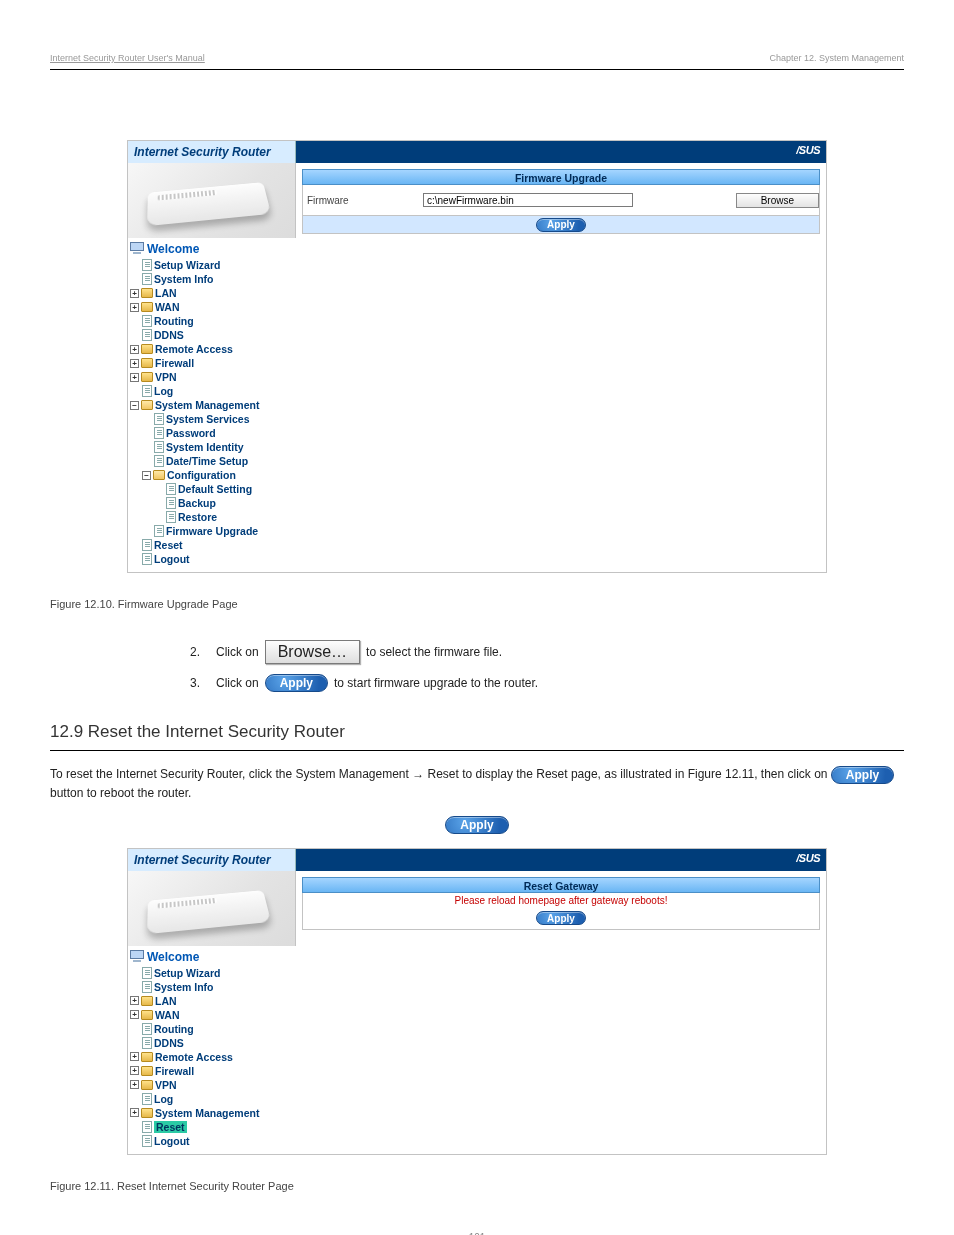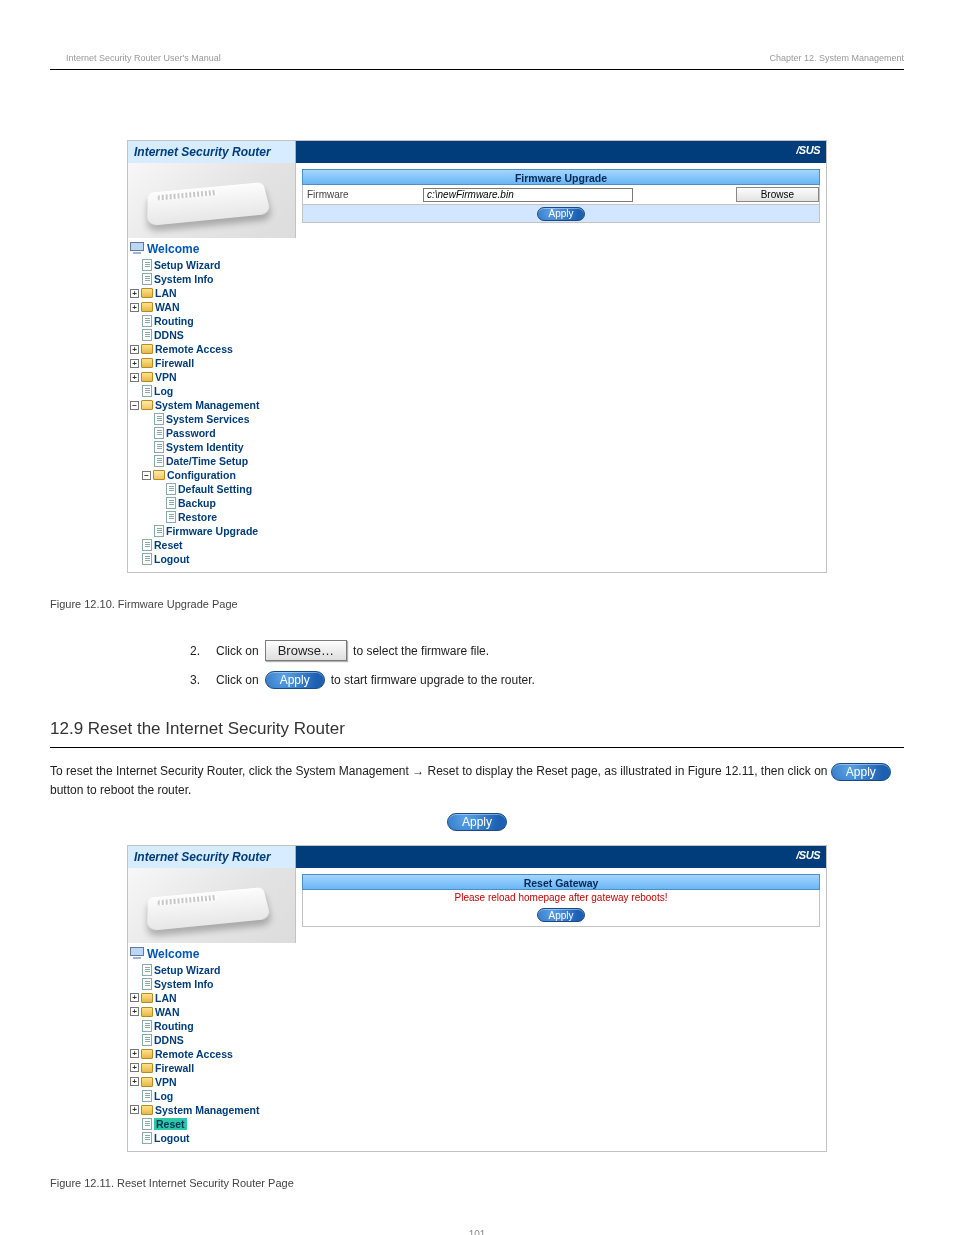--- a/index.html
+++ b/index.html
@@ -11,21 +11,21 @@
     width: 954px;
     margin: 0 auto;
     padding: 30px 50px 60px 50px;
   }
   .page-header-line {
     border-bottom: 1.5px solid #000;
     height: 40px;
     margin-bottom: 70px;
     position: relative;
   }
-  .page-header-left { position: absolute; left: 16px; bottom: 6px; font-size: 9px; color: #999; }
+  .page-header-left { position: absolute; left: 0; bottom: 6px; font-size: 9px; color: #999; text-decoration: underline; }
   .page-header-right { position: absolute; right: 0; bottom: 6px; font-size: 9px; color: #999; }
 
   
   .router-frame {
     width: 700px;
     margin: 0 auto 25px auto;
     border: 1px solid #c3c3c3;
     background: #ef4444;
   }
   .router-top {
@@ -109,41 +109,40 @@
     line-height: 16px;
     margin: 6px 6px 0 6px;
   }
   .panel-row {
     display: flex;
     align-items: center;
     border: 1px solid #c3c3c3;
     border-top: none;
     margin: 0 6px;
     background: #fff;
-    height: 20px;
+    height: 31px;
     font-size: 10px;
   }
   .panel-row .cell-label {
     width: 120px;
     padding-left: 4px;
     color: #444;
   }
   .panel-row .cell-input {
     flex: 1;
     display: flex;
     align-items: center;
     gap: 6px;
   }
   .panel-row input[type=text] {
     font-size: 10px;
     padding: 1px 3px;
     border: 1px solid #7a7a7a;
     width: 210px;
     height: 14px;
-    font-style: italic;
   }
   .browse-small {
     font-size: 10px;
     background: linear-gradient(#fdfdfd,#e3e3e3);
     border: 1px solid #888;
     padding: 0 24px;
     height: 15px;
     line-height: 13px;
     cursor: pointer;
   }
@@ -156,21 +155,21 @@
     display: flex;
     align-items: center;
     justify-content: center;
   }
   .apply-pill {
     display: inline-flex;
     align-items: center;
     justify-content: center;
     background: radial-gradient(circle at 30% 30%, #5aa3e8, #1d5fb0 80%);
     color: #fff;
-    font-weight: normal;
+    font-weight: bold;
     font-size: 10px;
     border-radius: 10px;
     border: 1px solid #164a8a;
     padding: 1px 10px;
     height: 14px;
     box-shadow: inset 0 1px 0 rgba(255,255,255,0.4);
     cursor: pointer;
   }
   .apply-pill.lg { font-size: 12px; height: 18px; padding: 2px 14px; border-radius: 12px; }
 
@@ -277,21 +276,21 @@
     margin-bottom: 10px;
   }
   .step-num { width: 26px; }
   .step-text { display: flex; align-items: center; gap: 6px; flex: 1; }
   .browse-big {
     display: inline-block;
     background: linear-gradient(#fdfdfd,#dedede);
     border: 1px solid #7a7a7a;
     box-shadow: 1px 1px 1px rgba(0,0,0,0.3);
     padding: 2px 12px;
-    font-size: 13px;
+    font-size: 16px;
     cursor: pointer;
   }
 
   
   .section-heading {
     font-size: 17px;
     font-weight: normal;
     color: #333;
     margin: 0 0 8px 0;
   }

